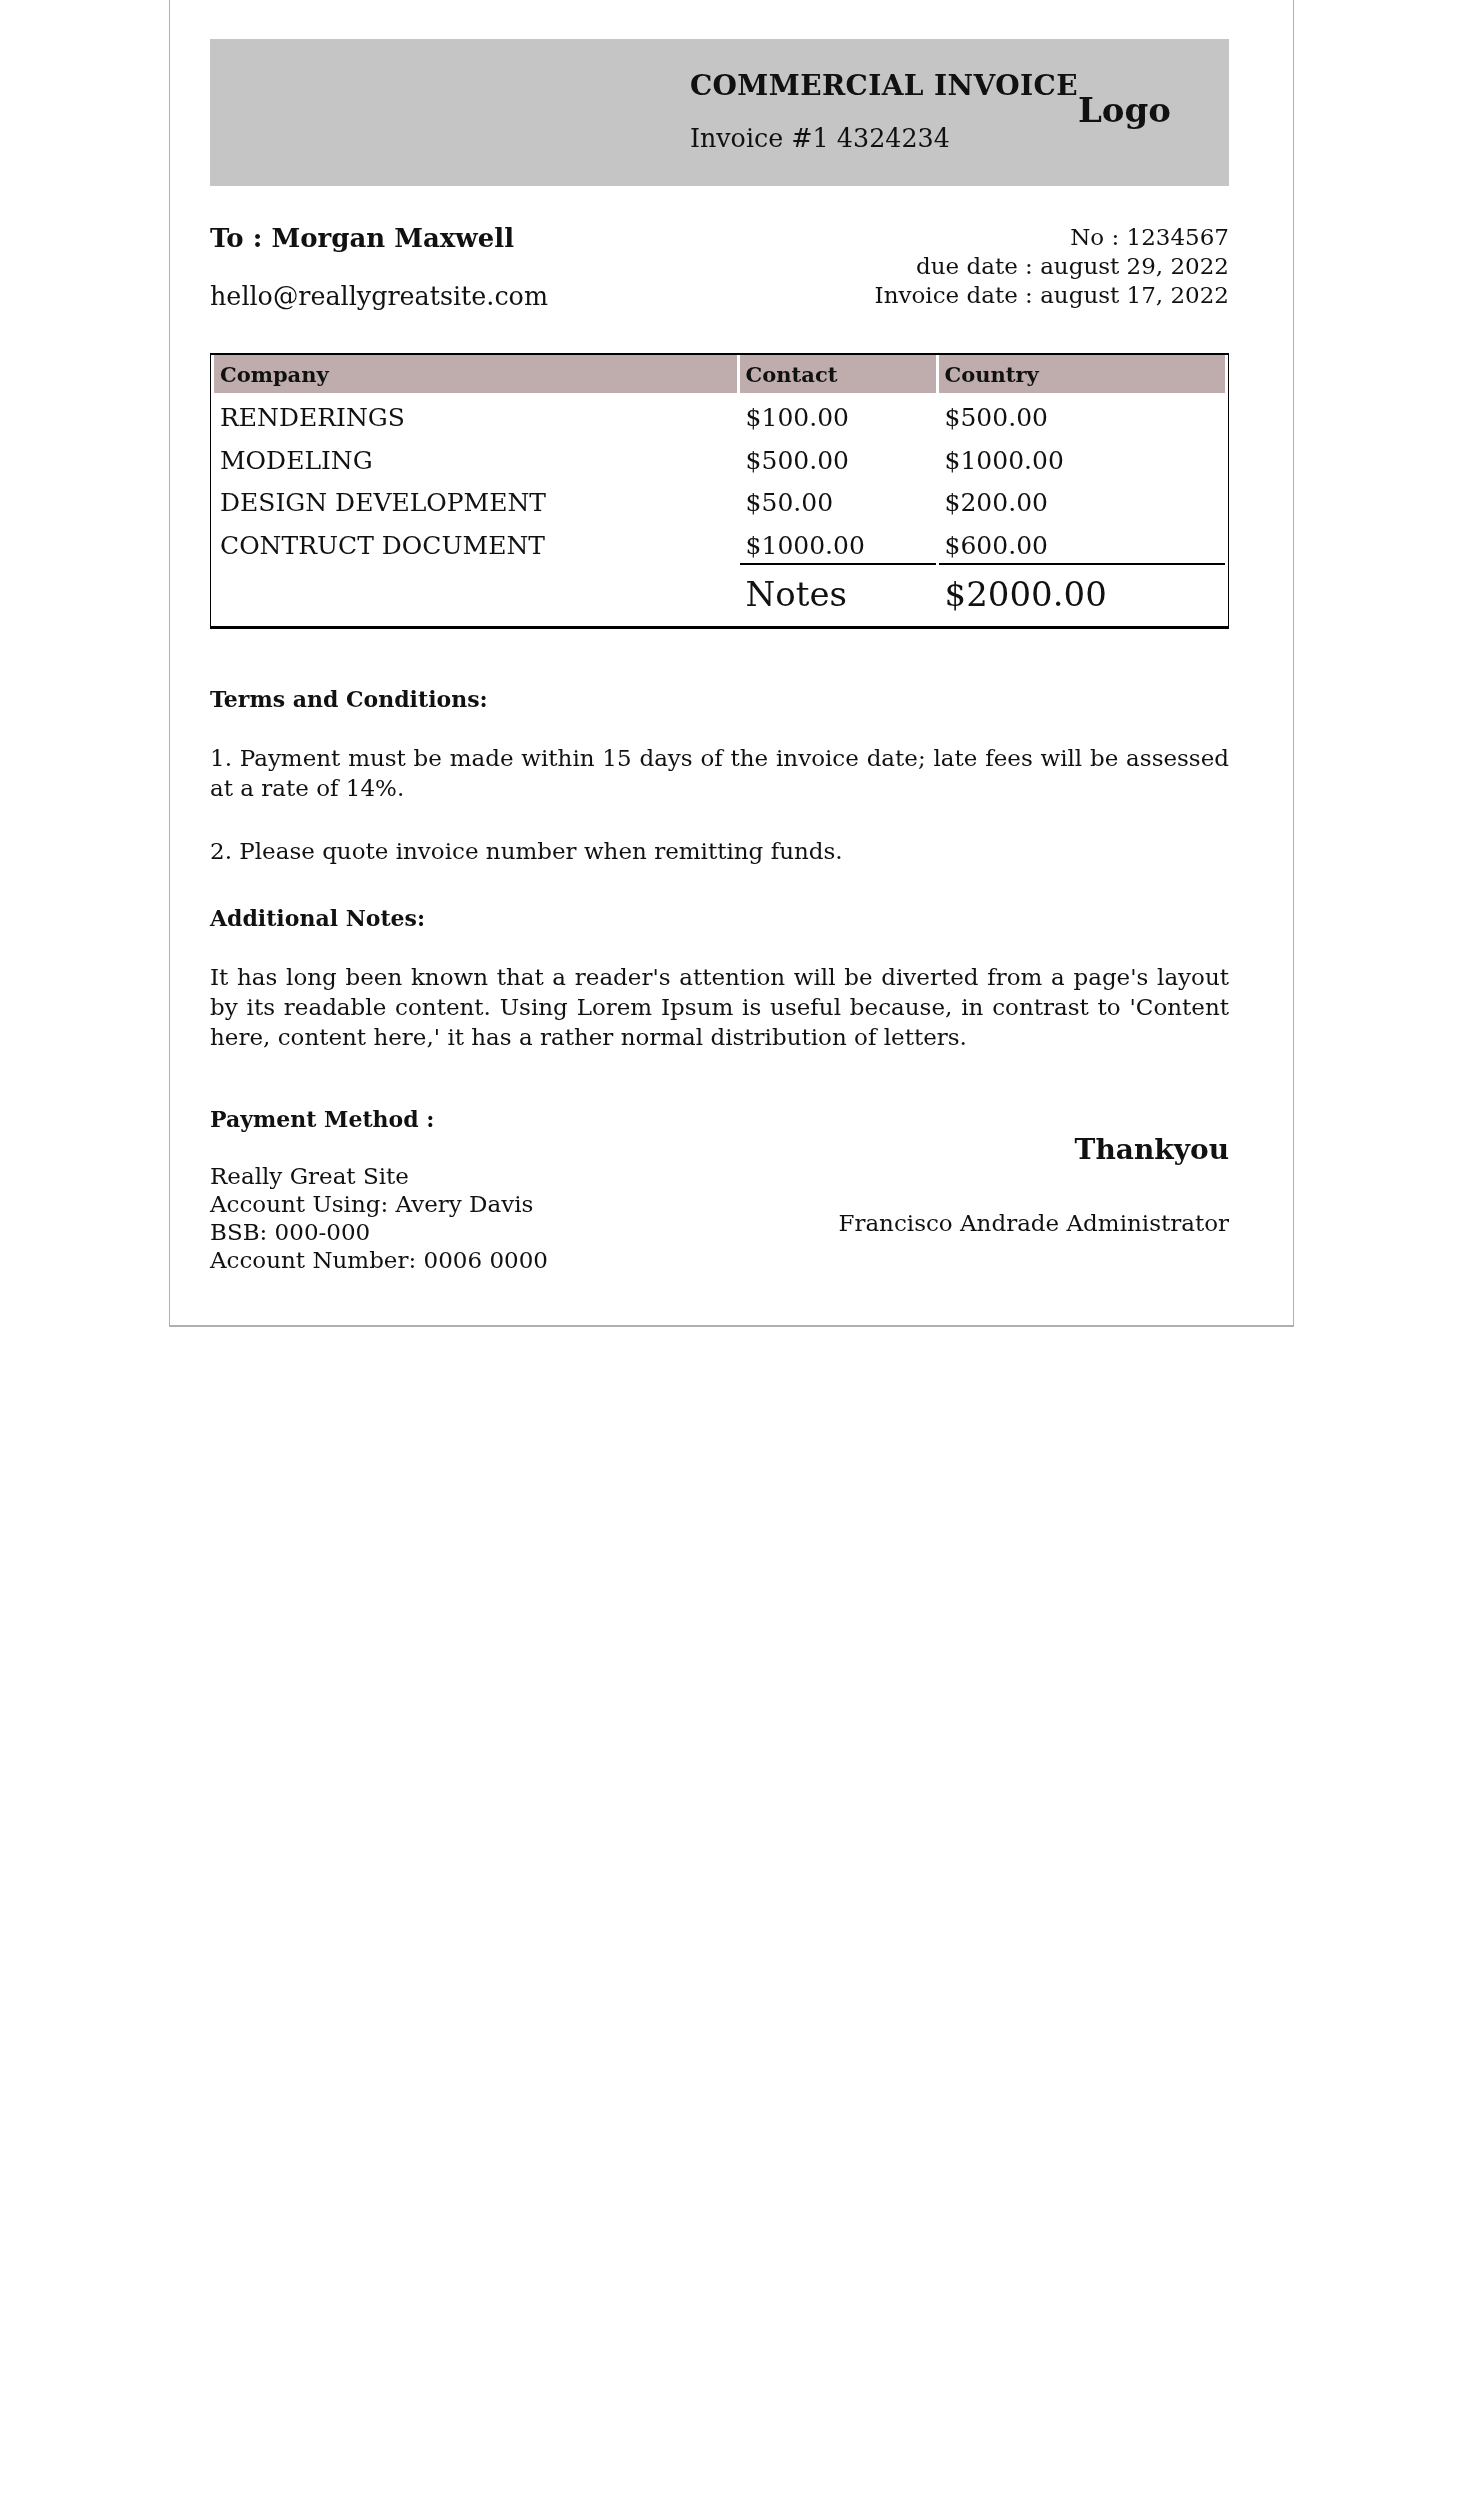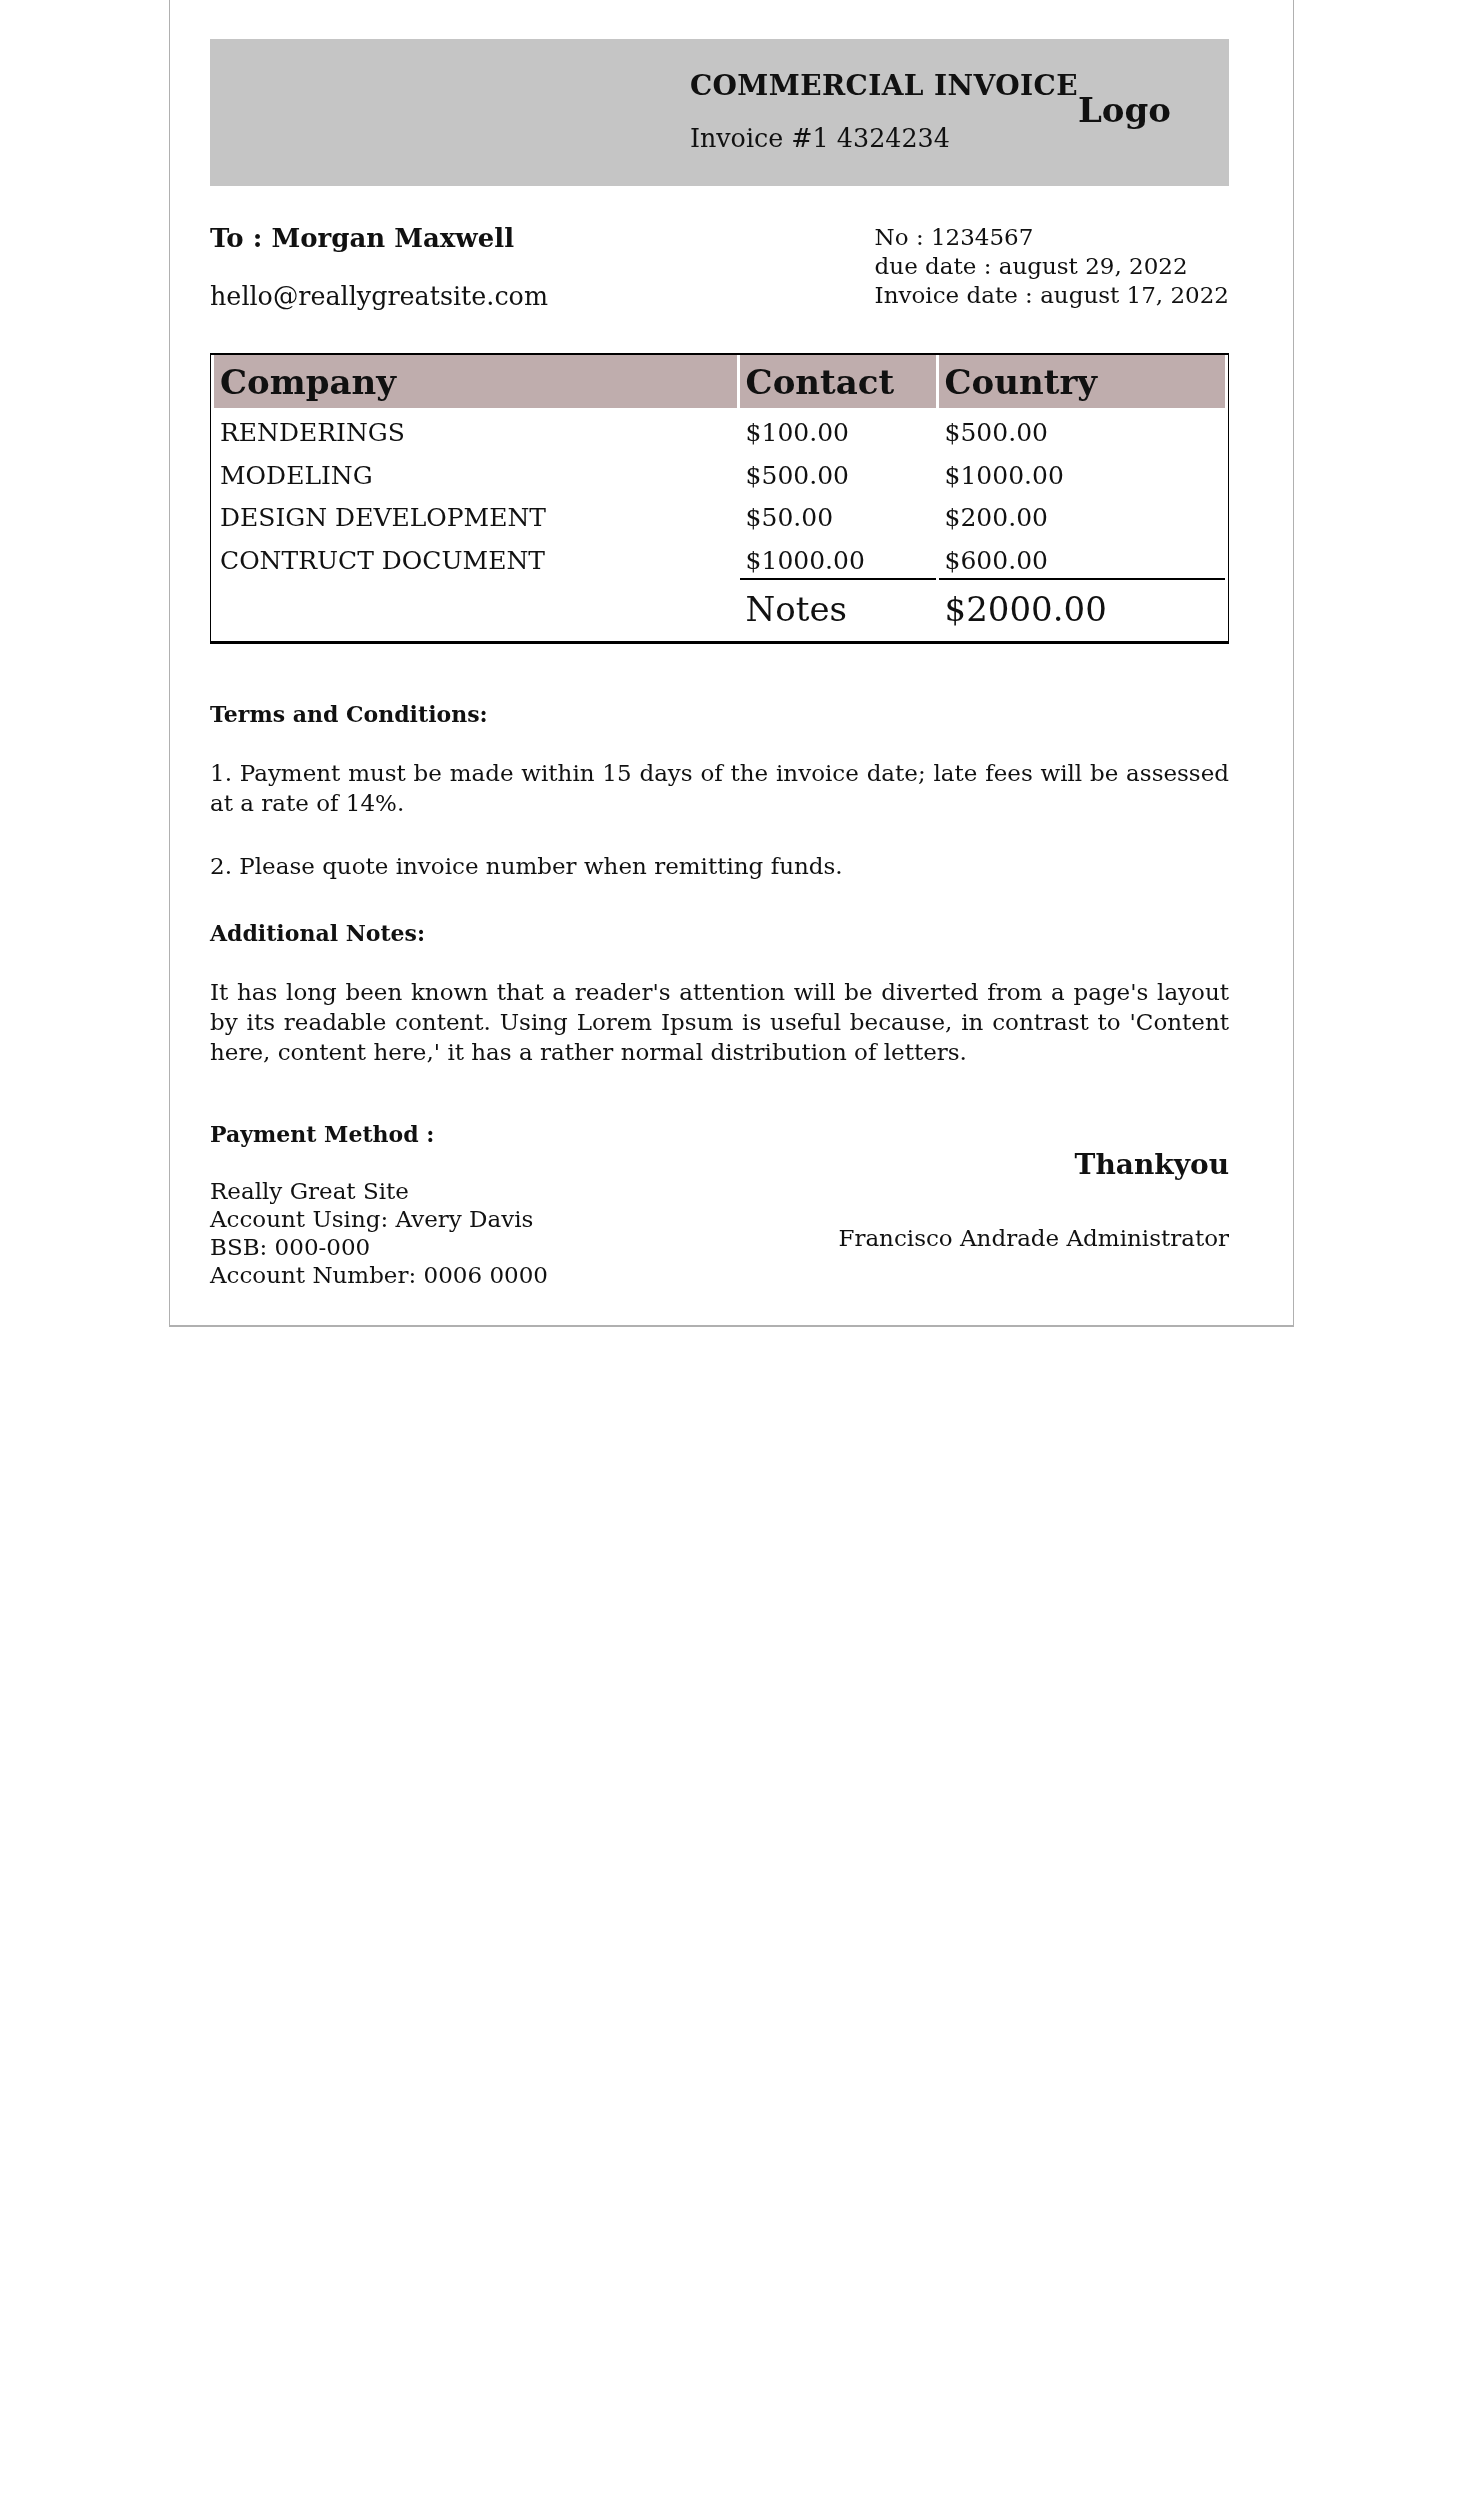--- a/index.html
+++ b/index.html
@@ -32,38 +32,38 @@
   }
   .bar-left { padding-top: 30px; }
   .invoice-title { font-size: 28px; font-weight: bold; letter-spacing: 0.4px; }
   .invoice-number { font-size: 25.4px; margin-top: 21px; }
   .logo-text { font-size: 34px; font-weight: bold; align-self: center; margin-top: -4.5px; }
 
   
   .to-row { margin-top: 37px; display: flex; justify-content: space-between; }
   .recipient-name { font-size: 26px; font-weight: bold; }
   .recipient-email { font-size: 25.4px; margin-top: 28px; }
-  .meta-block { font-size: 23px; line-height: 29px; }
+  .meta-block { text-align: right; font-size: 23px; line-height: 29px; }
 
   
   .table-frame {
     margin-top: 42px;
     border: 1.5px solid #000;
     border-top-width: 2.2px;
     border-bottom-width: 3px;
   }
   table.items {
     width: 100%;
     border-collapse: separate;
     border-spacing: 3.7px 0;
   }
   table.items th {
     background: #bfadad;
     text-align: left;
-    font-size: 34px;
+    font-size: 21px;
     font-weight: bold;
     padding: 6.7px 6px 6px;
   }
   col.c-company { width: 52%; }
   col.c-contact { width: 19.5%; }
   col.c-country { width: 28.5%; }
   table.items td { font-size: 25px; padding: 10.5px 6px 3px; margin-top: 36px; }
   tr.total-row td { font-size: 34px; padding: 9px 6px 12px; }
   tr.total-row td.ruled { border-top: 2.2px solid #000; }
 

